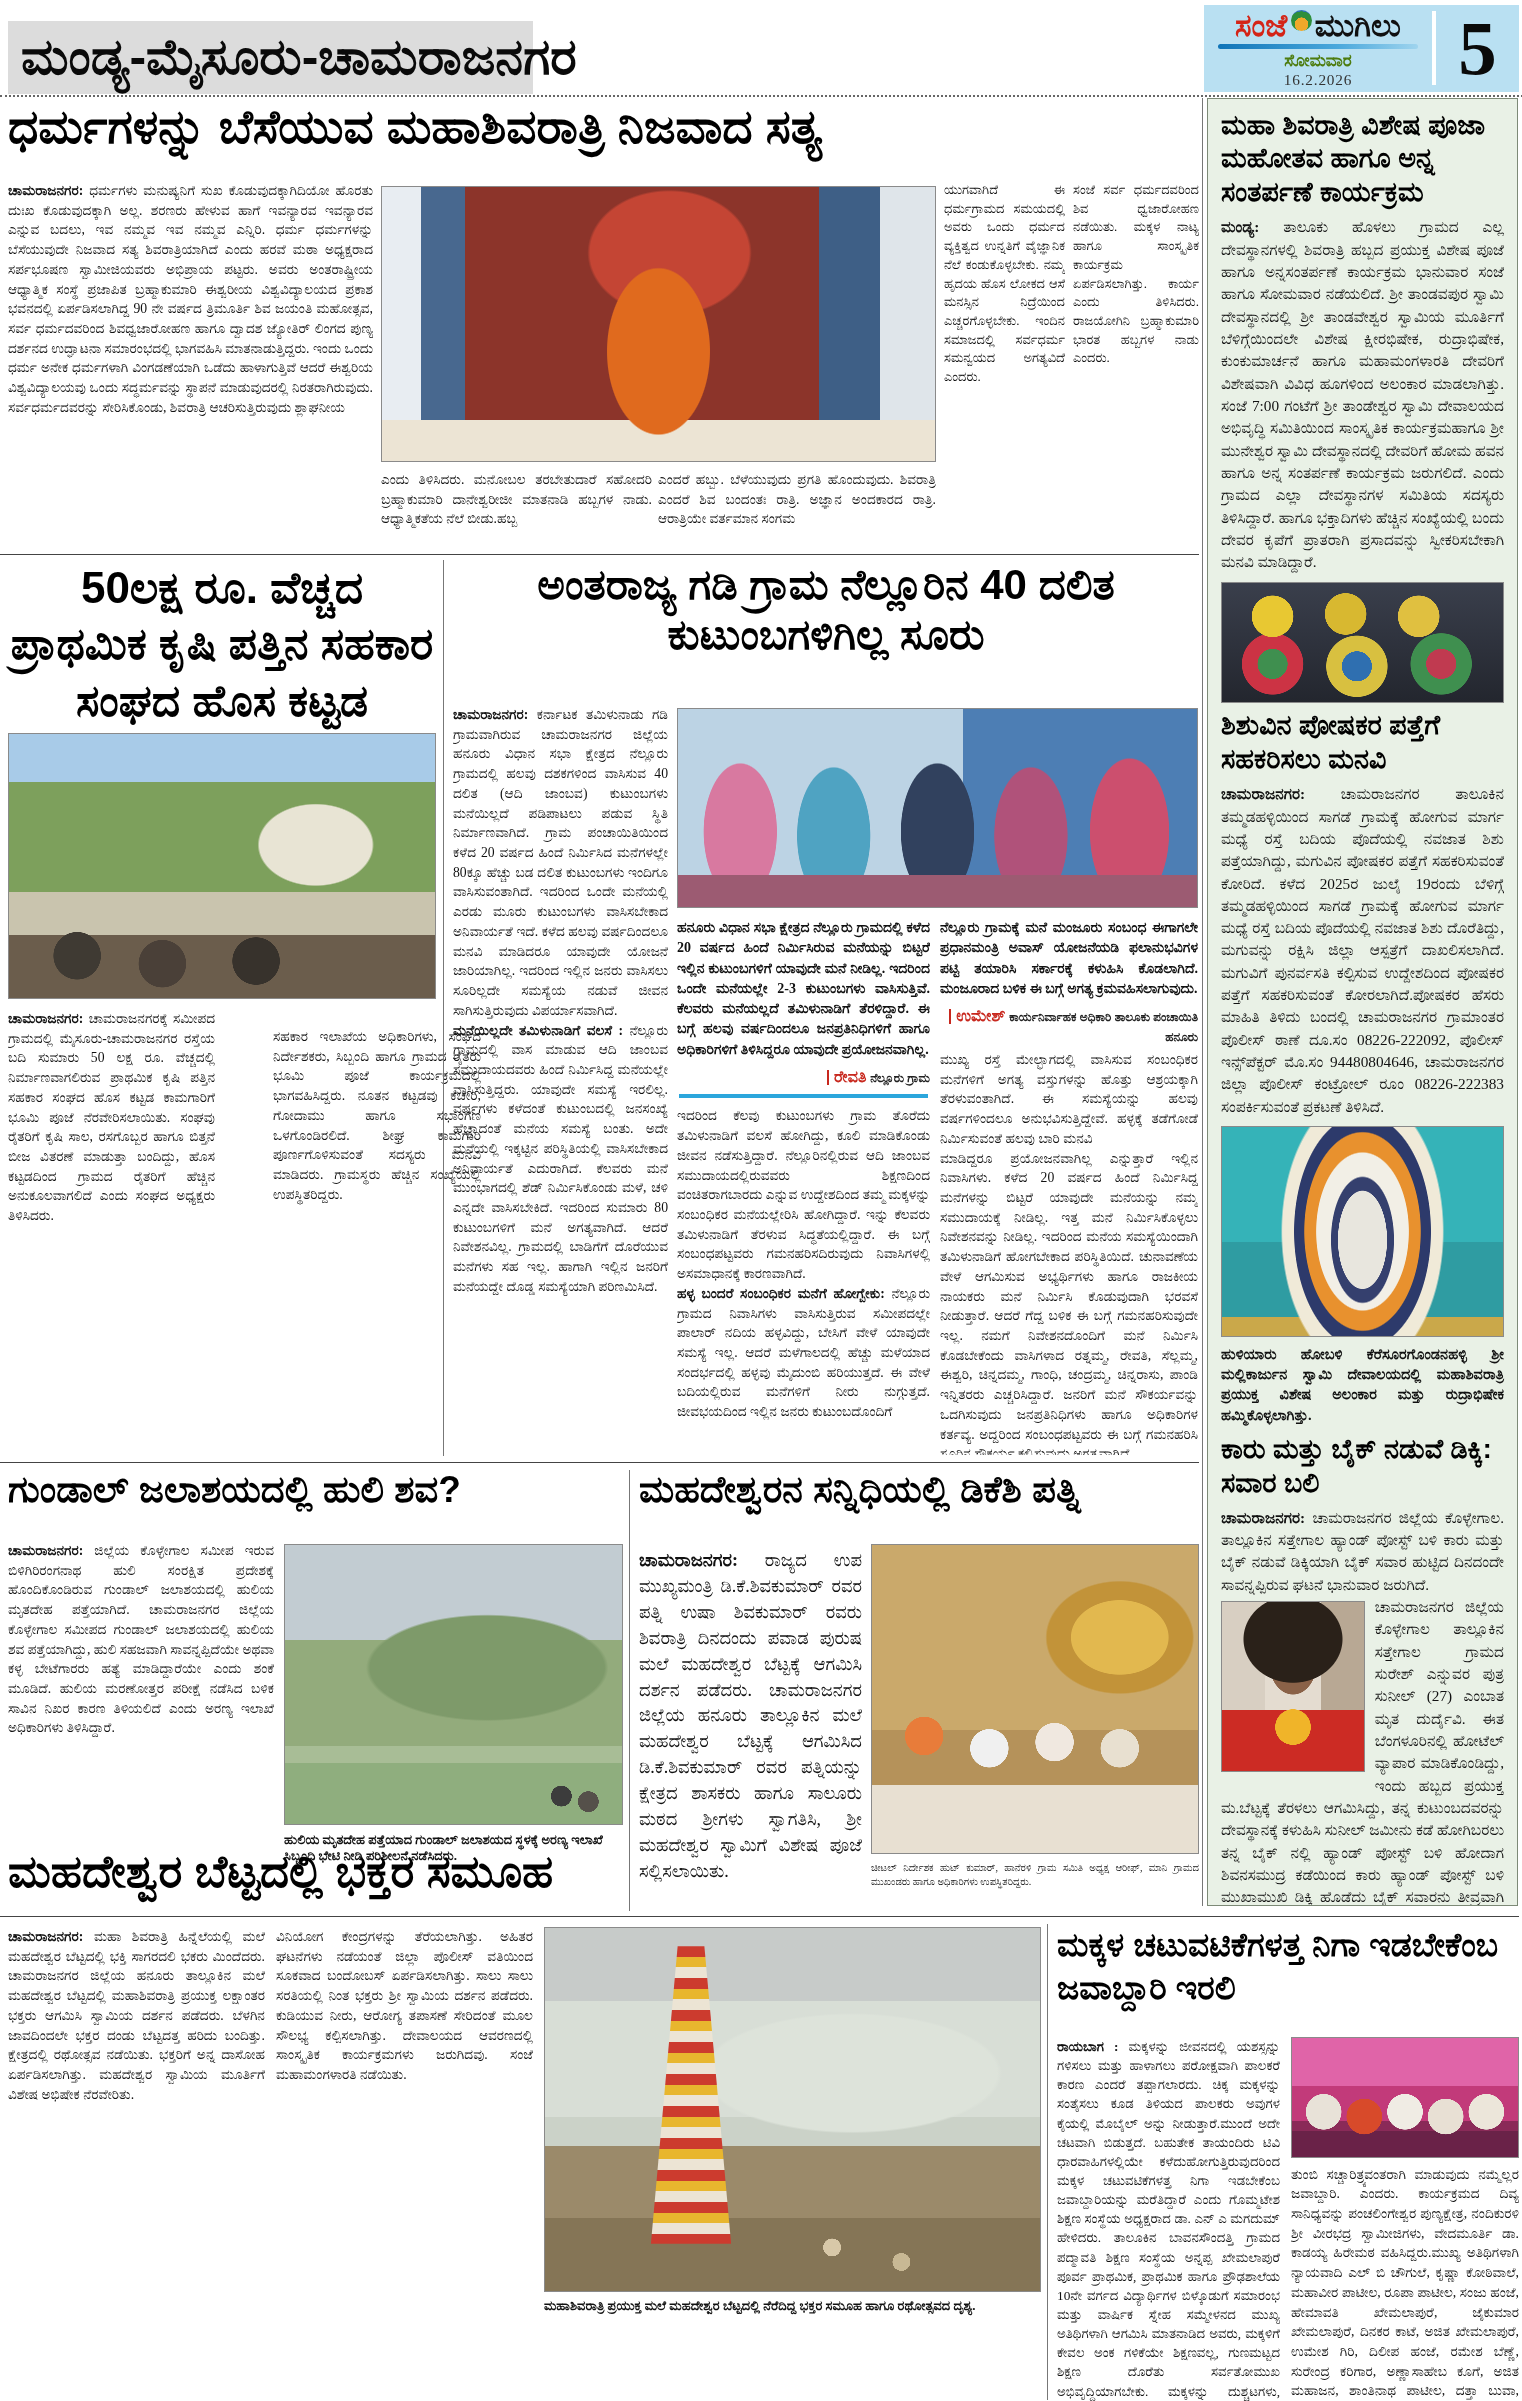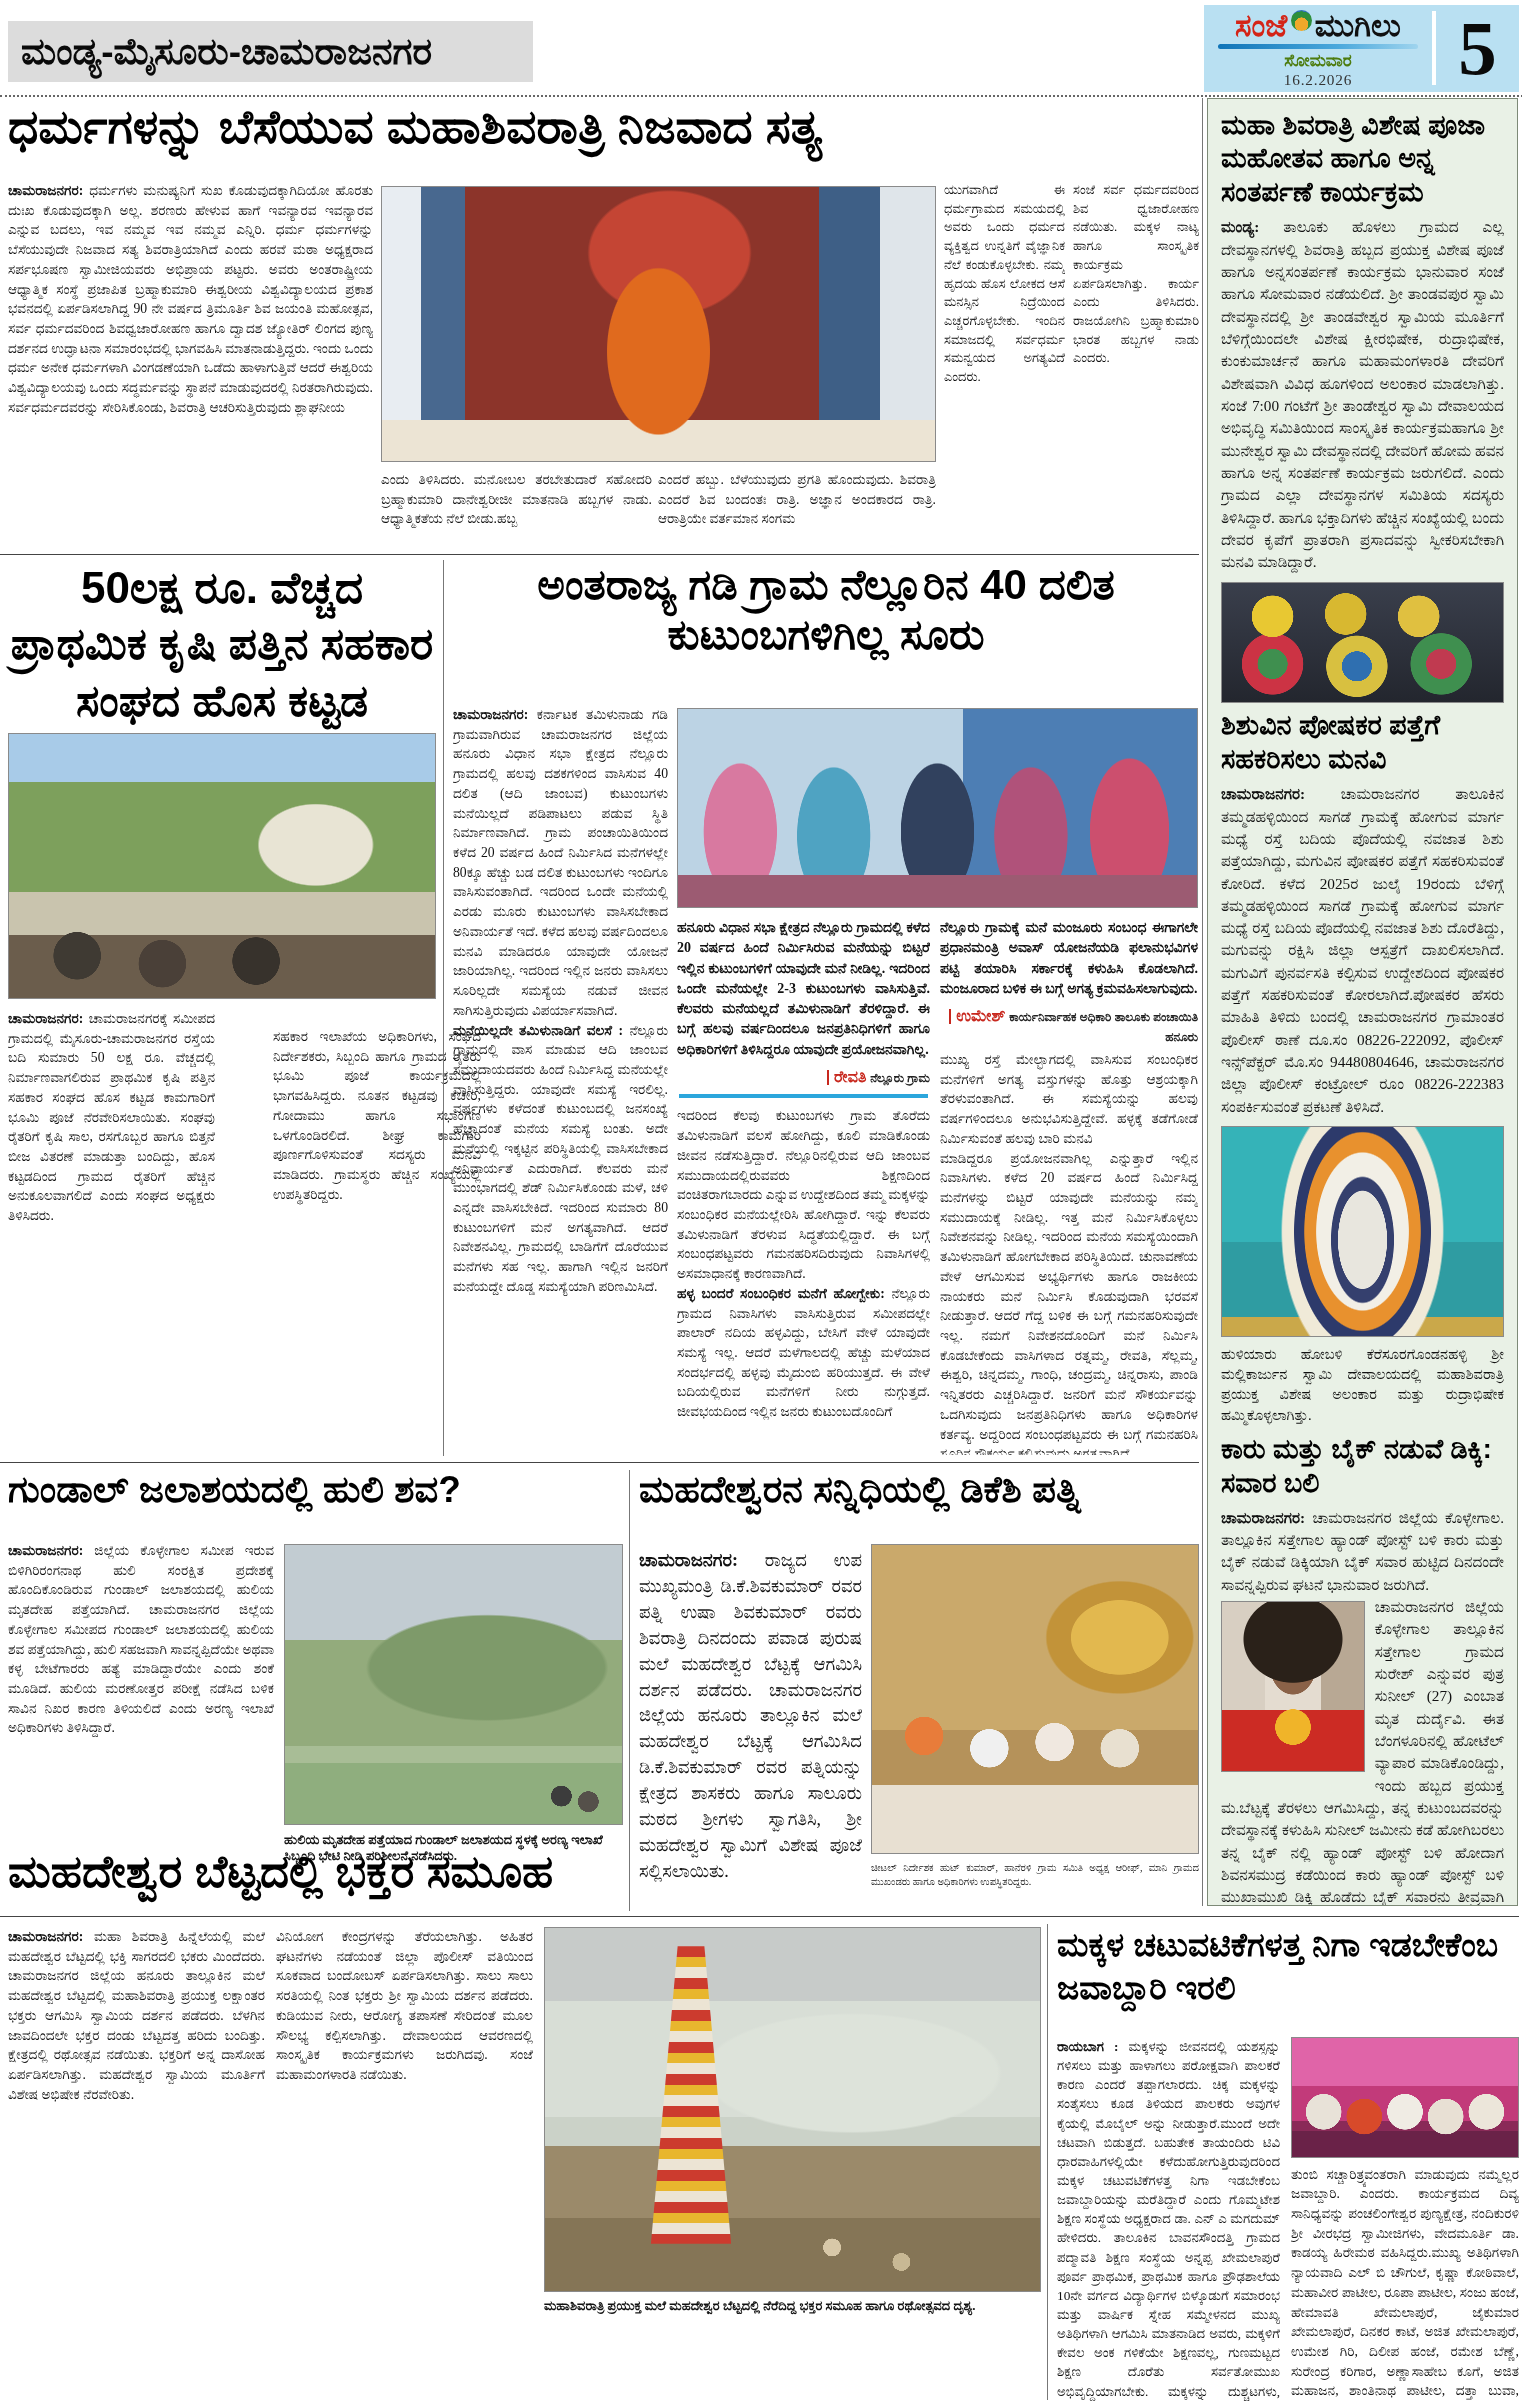--- a/index.html
+++ b/index.html
@@ -5,24 +5,24 @@
   * { box-sizing: border-box; margin: 0; padding: 0; }
   html,body { background:#888; }
   .page {
     position: relative; width: 1523px; height: 2401px; margin: 0 auto;
     background: #ffffff; overflow: hidden;
     font-family: "Liberation Serif", "DejaVu Serif", serif;
     color: #111;
   }
   
   .region-strip {
-    position:absolute; left:8px; top:21px; width:525px; height:61px;
+    position:absolute; left:8px; top:21px; width:525px; height:73px;
     background:#dcdcdc; display:flex; align-items:center; padding-left:13px;
     font-family:"Liberation Sans","DejaVu Sans",sans-serif;
-    font-weight:bold; font-size:37px; color:#0a0a0a; white-space:nowrap;
+    font-weight:bold; font-size:50px; color:#0a0a0a; white-space:nowrap;
   }
   .masthead {
     position:absolute; left:1204px; top:4.8px; width:315px; height:87px;
     background:#b9e0f2; display:flex; align-items:stretch;
   }
   .mast-left { width:228px; display:flex; flex-direction:column; align-items:center; padding-top:4.8px; }
   .logo-line { display:flex; gap:3.2px;
     font-family:"Liberation Sans","DejaVu Sans",sans-serif; font-weight:bold; font-size:31px; line-height:1; }
   .logo-red { color:#d42417; }
   .logo-black { color:#101010; }
@@ -143,21 +143,21 @@
       radial-gradient(circle 31px at 78% 68%, #c03a50 0 48%, #3f8f4f 49% 98%, transparent 100%),
       linear-gradient(180deg, #3a3f4c, #23262e);
   }
   .ph-linga { width:100%; height:211px; margin:8px 0 6.5px 0;
     background:
       radial-gradient(ellipse 42px 84px at 50% 54%, #e8e6de 0 58%, #35406e 59% 74%, transparent 76%),
       radial-gradient(ellipse 85px 145px at 50% 50%, #f2efe6 0 54%, #e8912e 55% 68%, #2d3a6b 69% 80%, #f0ead8 81% 94%, transparent 96%),
       linear-gradient(0deg, #caa84a 0 9%, transparent 9%),
       linear-gradient(180deg, #35b3b8 0 55%, #2f9ca2 55%);
   }
-  .rail-caption { font-size:14.5px; font-weight:normal; line-height:1.4; text-align:justify; margin-bottom:8px; }
+  .rail-caption { font-size:14.5px; font-weight:bold; line-height:1.4; text-align:justify; margin-bottom:8px; }
   .ph-man { float:left; width:144px; height:171px; margin:4.8px 9.7px 3.2px 0;
     background:
       radial-gradient(ellipse 50px 44px at 50% 22%, #2a2119 0 98%, transparent 100%),
       radial-gradient(ellipse 24px 32px at 50% 36%, #8a6248 0 98%, transparent 100%),
       radial-gradient(circle 18px at 50% 74%, #f0b429 0 98%, transparent 100%),
       linear-gradient(0deg, #cc2b24 0 36%, transparent 36%),
       linear-gradient(90deg, #d8cfc2 0 30%, #e4dcd0 30% 70%, #b8a894 70%);
   }
 
   

